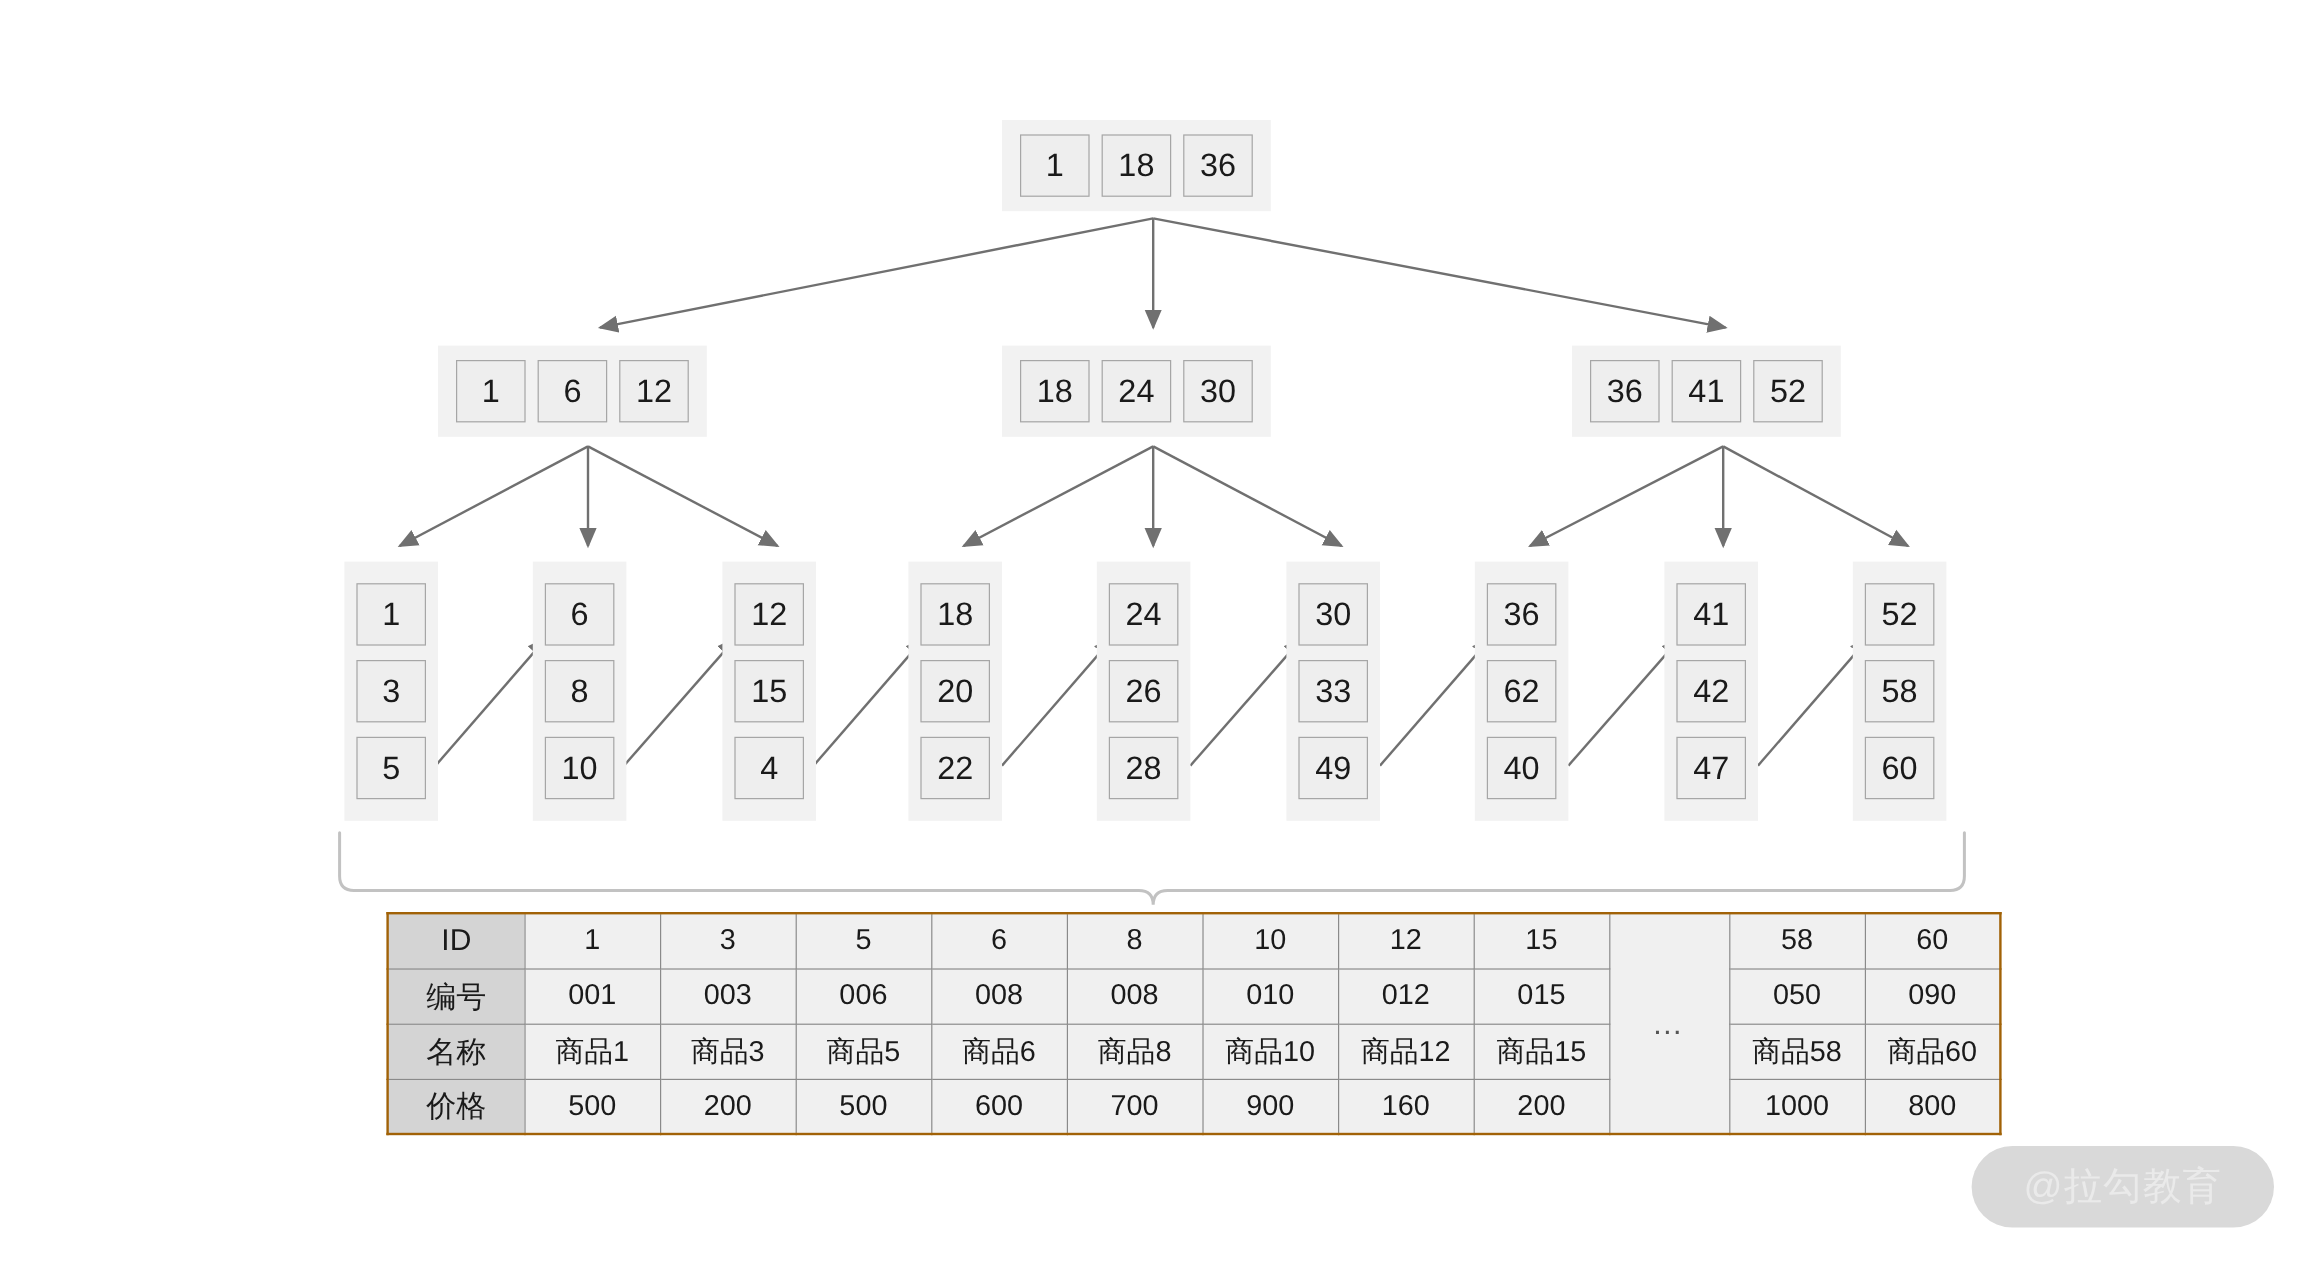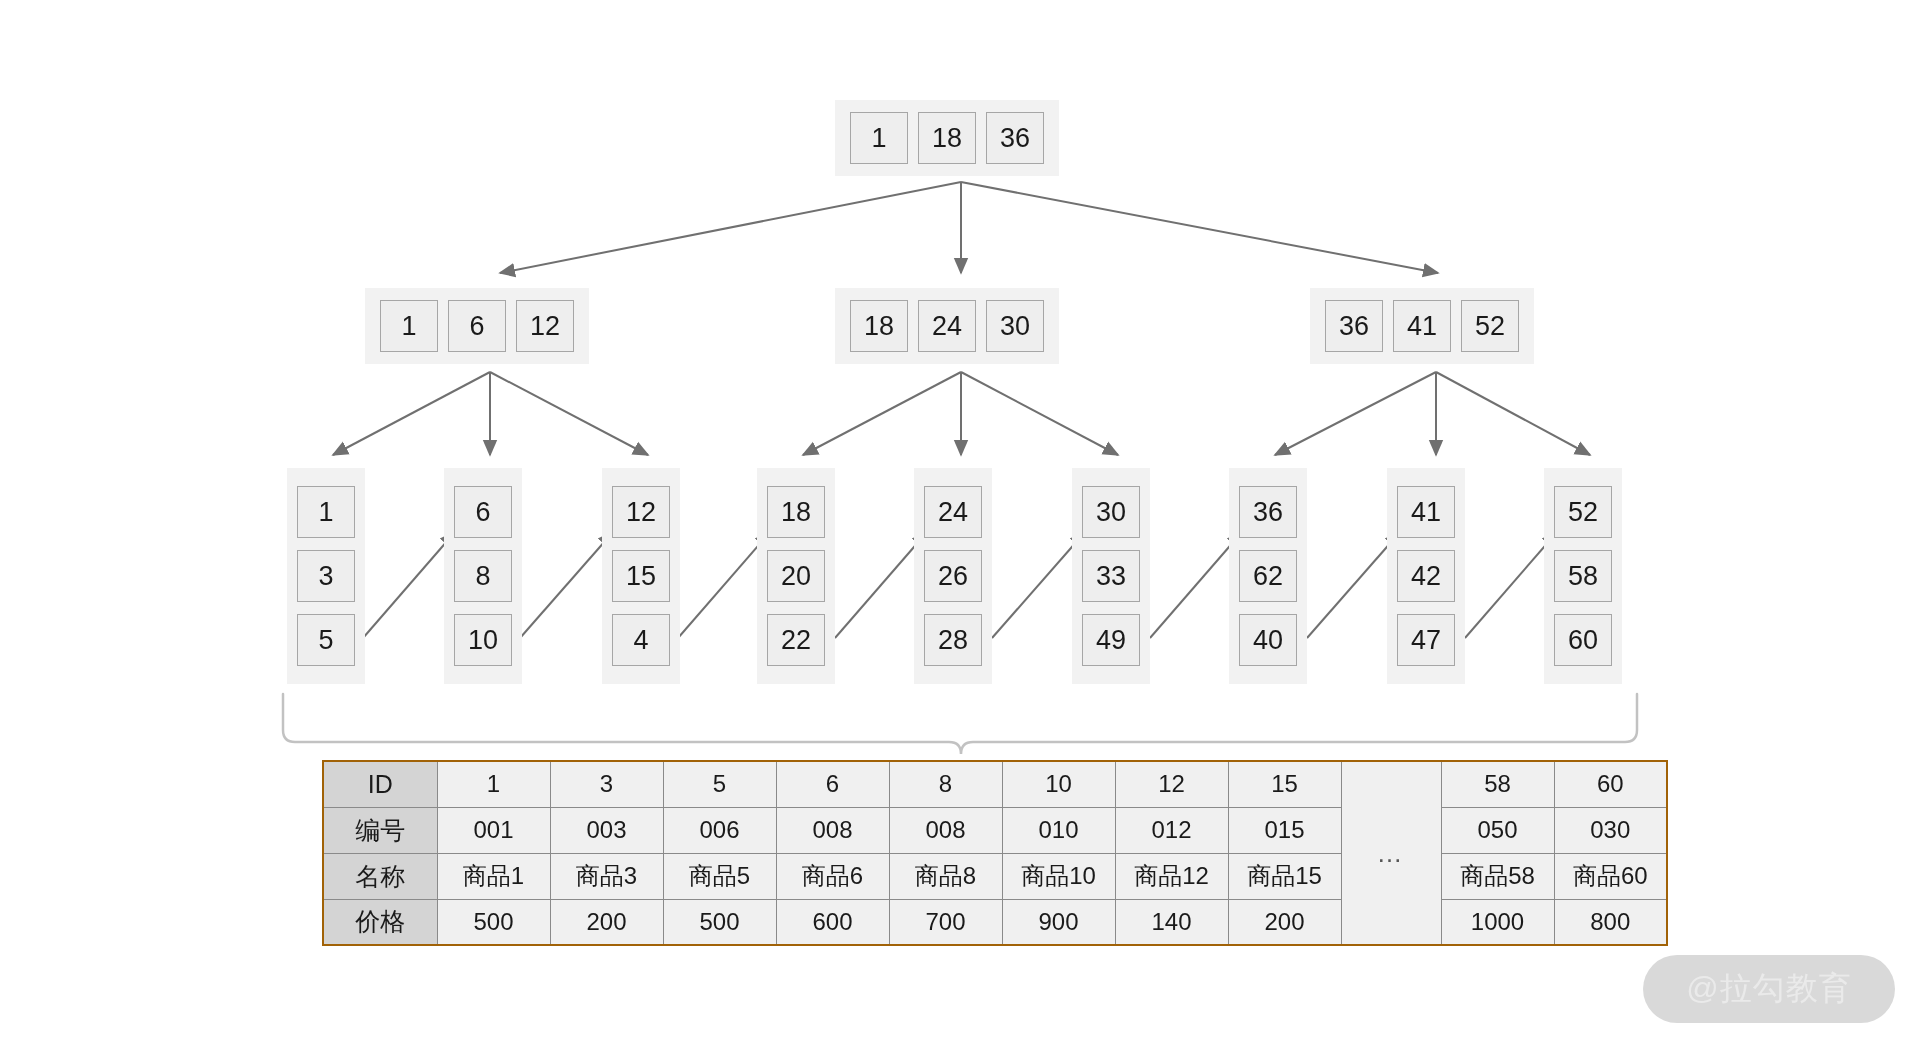--- a/index.html
+++ b/index.html
@@ -276,21 +276,21 @@
         <td class="rowhead">编号</td>
         <td class="datacell">001</td>
         <td class="datacell">003</td>
         <td class="datacell">006</td>
         <td class="datacell">008</td>
         <td class="datacell">008</td>
         <td class="datacell">010</td>
         <td class="datacell">012</td>
         <td class="datacell">015</td>
         <td class="datacell">050</td>
-        <td class="datacell">030</td>
+        <td class="datacell">090</td>
       </tr>
       <tr>
         <td class="rowhead">名称</td>
         <td class="datacell">商品1</td>
         <td class="datacell">商品3</td>
         <td class="datacell">商品5</td>
         <td class="datacell">商品6</td>
         <td class="datacell">商品8</td>
         <td class="datacell">商品10</td>
         <td class="datacell">商品12</td>
@@ -299,21 +299,21 @@
         <td class="datacell">商品60</td>
       </tr>
       <tr>
         <td class="rowhead">价格</td>
         <td class="datacell">500</td>
         <td class="datacell">200</td>
         <td class="datacell">500</td>
         <td class="datacell">600</td>
         <td class="datacell">700</td>
         <td class="datacell">900</td>
-        <td class="datacell">140</td>
+        <td class="datacell">160</td>
         <td class="datacell">200</td>
         <td class="datacell">1000</td>
         <td class="datacell">800</td>
       </tr>
     </tbody>
   </table>
 
   <div id="watermark">
     <span>@拉勾教育</span>
   </div>

